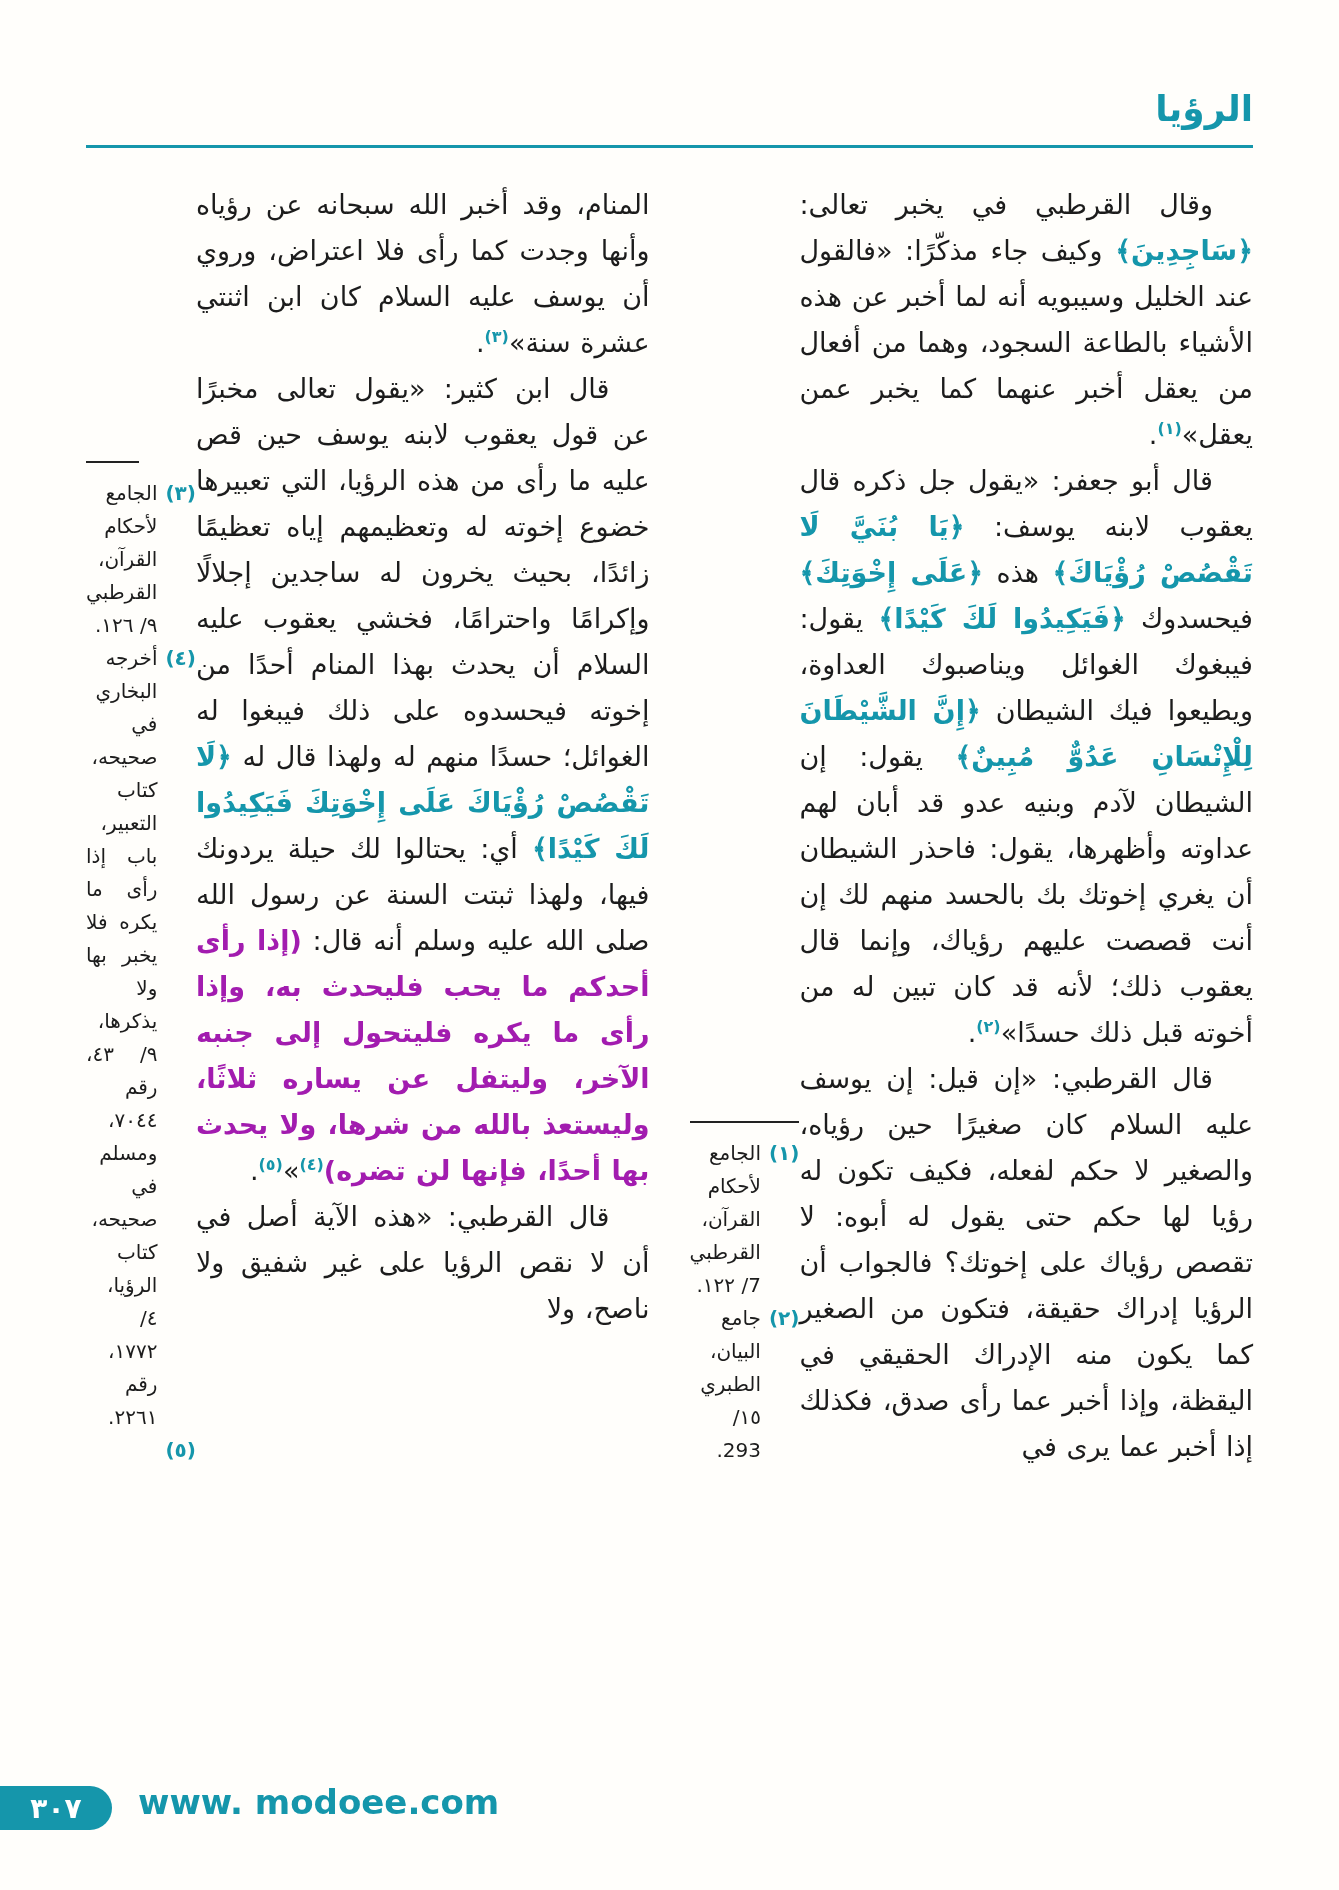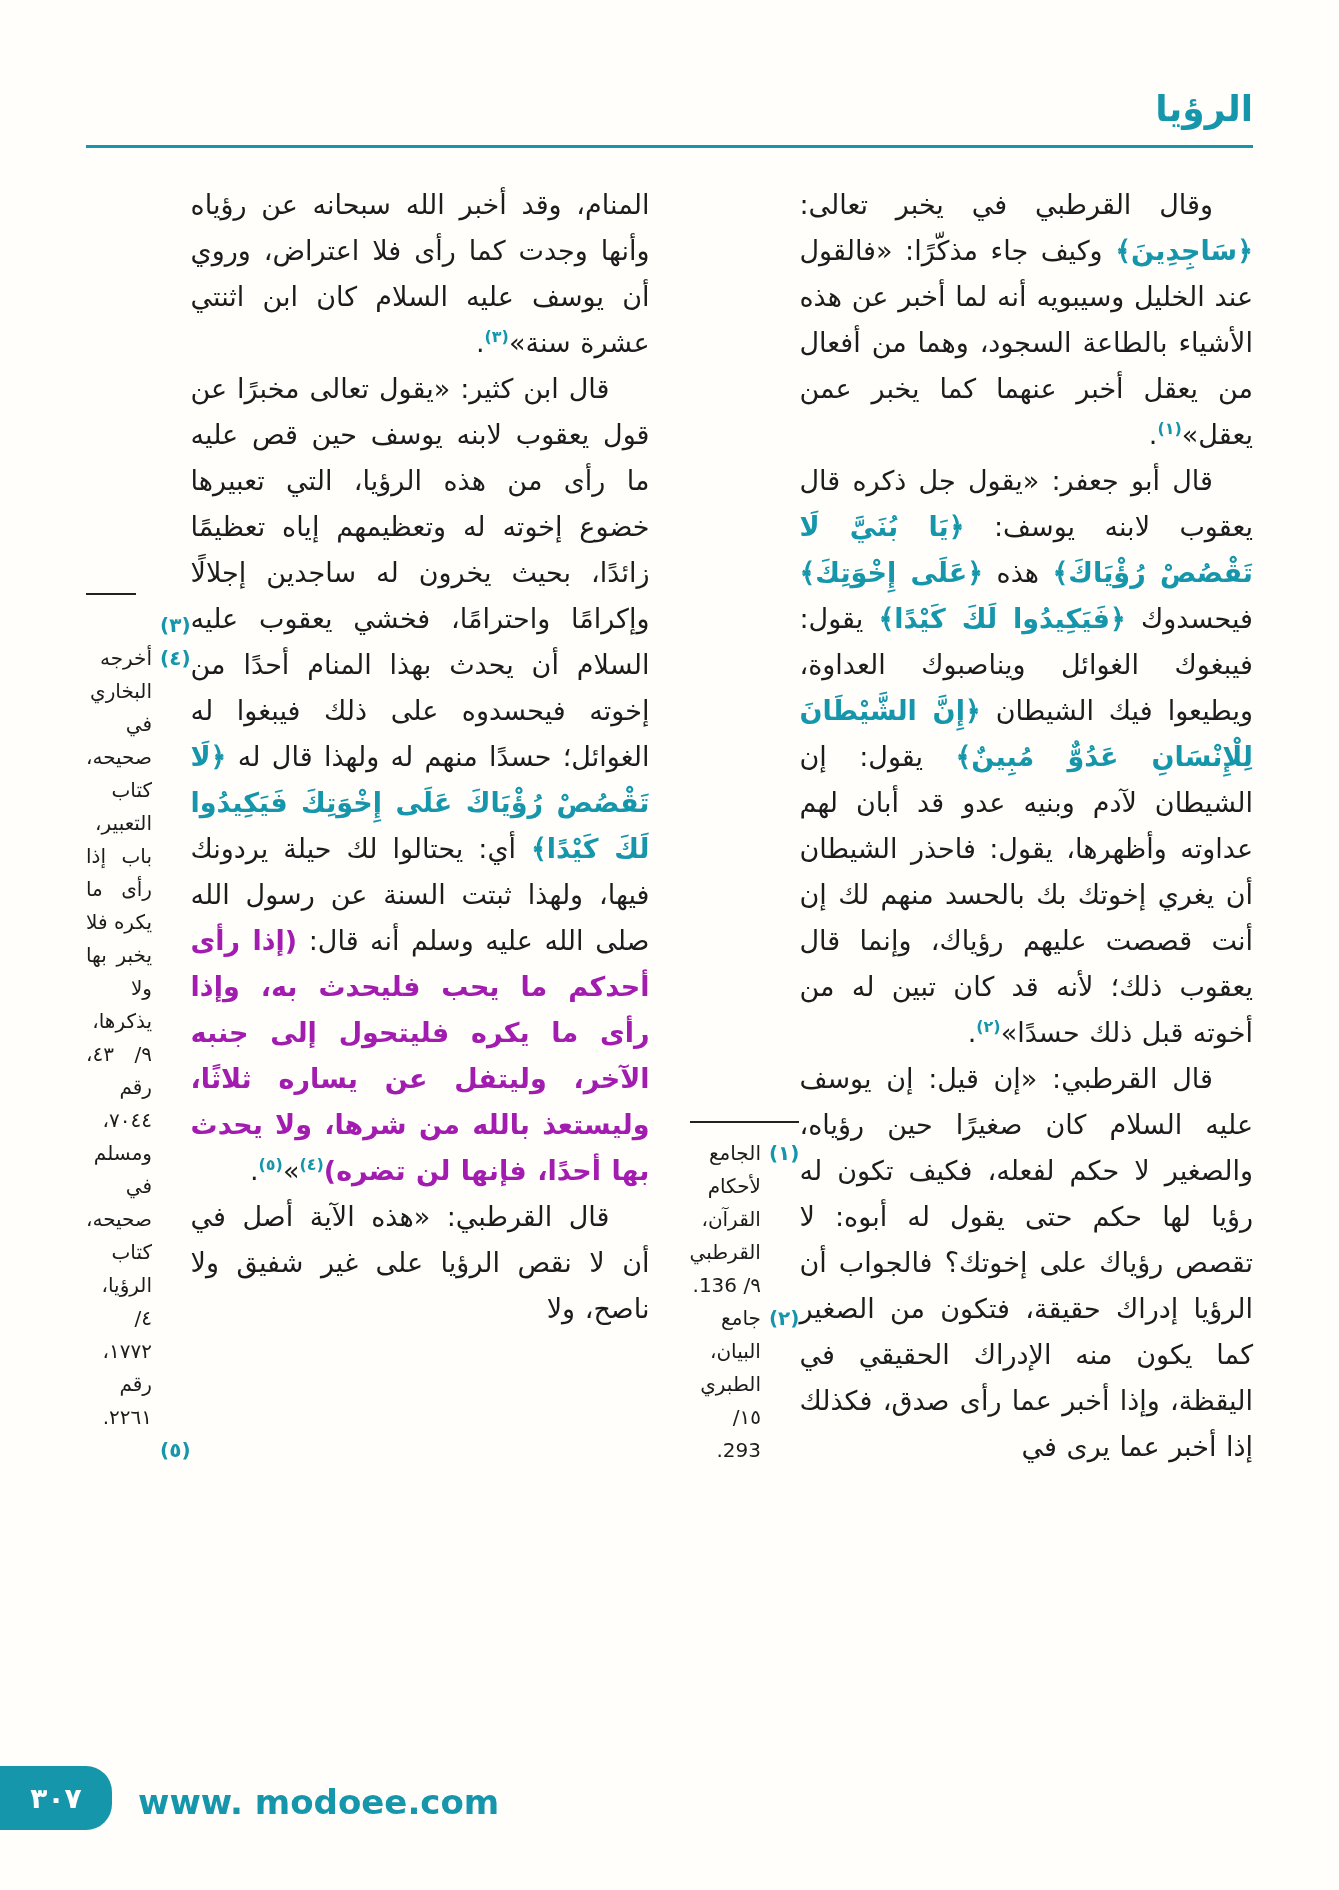--- a/index.html
+++ b/index.html
@@ -95,21 +95,21 @@
     color: var(--accent);
     font-weight: bold;
   }
   .fn-text { color: var(--ink); }
   
   .page-number-badge {
     position: absolute;
     left: 0;
     bottom: 60px;
     width: 112px;
-    height: 64px;
+    height: 44px;
     background: var(--accent);
     border-radius: 0 26px 26px 0;
     display: flex;
     align-items: center;
     justify-content: center;
     color: #ffffff;
     font-size: 28px;
     font-weight: bold;
   }
   .website {
@@ -138,41 +138,42 @@
       <div>
           <p class="para indent"><span class="seg-n">وقال القرطبي في يخبر تعالى: </span><span class="seg-q">﴿سَاجِدِينَ﴾</span><span class="seg-n"> وكيف جاء مذكّرًا: «فالقول عند الخليل وسيبويه أنه لما أخبر عن هذه الأشياء بالطاعة السجود، وهما من أفعال من يعقل أخبر عنهما كما يخبر عمن يعقل»</span><span class="seg-sup">(١)</span><span class="seg-n">.</span></p>
           <p class="para indent"><span class="seg-n">قال أبو جعفر: «يقول جل ذكره قال يعقوب لابنه يوسف: </span><span class="seg-q">﴿يَا بُنَيَّ لَا تَقْصُصْ رُؤْيَاكَ﴾</span><span class="seg-n"> هذه </span><span class="seg-q">﴿عَلَى إِخْوَتِكَ﴾</span><span class="seg-n"> فيحسدوك </span><span class="seg-q">﴿فَيَكِيدُوا لَكَ كَيْدًا﴾</span><span class="seg-n"> يقول: فيبغوك الغوائل ويناصبوك العداوة، ويطيعوا فيك الشيطان </span><span class="seg-q">﴿إِنَّ الشَّيْطَانَ لِلْإِنْسَانِ عَدُوٌّ مُبِينٌ﴾</span><span class="seg-n"> يقول: إن الشيطان لآدم وبنيه عدو قد أبان لهم عداوته وأظهرها، يقول: فاحذر الشيطان أن يغري إخوتك بك بالحسد منهم لك إن أنت قصصت عليهم رؤياك، وإنما قال يعقوب ذلك؛ لأنه قد كان تبين له من أخوته قبل ذلك حسدًا»</span><span class="seg-sup">(٢)</span><span class="seg-n">.</span></p>
           <p class="para indent"><span class="seg-n">قال القرطبي: «إن قيل: إن يوسف عليه السلام كان صغيرًا حين رؤياه، والصغير لا حكم لفعله، فكيف تكون له رؤيا لها حكم حتى يقول له أبوه: لا تقصص رؤياك على إخوتك؟ فالجواب أن الرؤيا إدراك حقيقة، فتكون من الصغير كما يكون منه الإدراك الحقيقي في اليقظة، وإذا أخبر عما رأى صدق، فكذلك إذا أخبر عما يرى في</span></p>
         </div>
       <div class="fn-block">
         <hr class="fn-rule full">
         <div>
             <div class="footnote">
               <span class="fn-num">(١)</span>
-              <span class="fn-text">الجامع لأحكام القرآن، القرطبي ٩/ 136.</span>
+              <span class="fn-text">الجامع لأحكام القرآن، القرطبي 7/ ١٢٢.</span>
             </div>
             <div class="footnote">
               <span class="fn-num">(٢)</span>
               <span class="fn-text">جامع البيان، الطبري ١٥/ 293.</span>
             </div>
           </div>
       </div>
     </div>
 
     <div class="column">
       <div>
           <p class="para"><span class="seg-n">المنام، وقد أخبر الله سبحانه عن رؤياه وأنها وجدت كما رأى فلا اعتراض، وروي أن يوسف عليه السلام كان ابن اثنتي عشرة سنة»</span><span class="seg-sup">(٣)</span><span class="seg-n">.</span></p>
           <p class="para indent"><span class="seg-n">قال ابن كثير: «يقول تعالى مخبرًا عن قول يعقوب لابنه يوسف حين قص عليه ما رأى من هذه الرؤيا، التي تعبيرها خضوع إخوته له وتعظيمهم إياه تعظيمًا زائدًا، بحيث يخرون له ساجدين إجلالًا وإكرامًا واحترامًا، فخشي يعقوب عليه السلام أن يحدث بهذا المنام أحدًا من إخوته فيحسدوه على ذلك فيبغوا له الغوائل؛ حسدًا منهم له ولهذا قال له </span><span class="seg-q">﴿لَا تَقْصُصْ رُؤْيَاكَ عَلَى إِخْوَتِكَ فَيَكِيدُوا لَكَ كَيْدًا﴾</span><span class="seg-n"> أي: يحتالوا لك حيلة يردونك فيها، ولهذا ثبتت السنة عن رسول الله صلى الله عليه وسلم أنه قال: </span><span class="seg-b">(إذا رأى أحدكم ما يحب فليحدث به، وإذا رأى ما يكره فليتحول إلى جنبه الآخر، وليتفل عن يساره ثلاثًا، وليستعذ بالله من شرها، ولا يحدث بها أحدًا، فإنها لن تضره)</span><span class="seg-sup">(٤)</span><span class="seg-n">»</span><span class="seg-sup">(٥)</span><span class="seg-n">.</span></p>
           <p class="para indent"><span class="seg-n">قال القرطبي: «هذه الآية أصل في أن لا نقص الرؤيا على غير شفيق ولا ناصح، ولا</span></p>
         </div>
       <div class="fn-block">
         <hr class="fn-rule partial">
         <div>
             <div class="footnote">
               <span class="fn-num">(٣)</span>
+              <span class="fn-text">الجامع لأحكام القرآن، القرطبي ٩/ ١٢٦.</span>
             </div>
             <div class="footnote">
               <span class="fn-num">(٤)</span>
               <span class="fn-text">أخرجه البخاري في صحيحه، كتاب التعبير، باب إذا رأى ما يكره فلا يخبر بها ولا يذكرها، ٩/ ٤٣، رقم ٧٠٤٤، ومسلم في صحيحه، كتاب الرؤيا، ٤/ ١٧٧٢، رقم ٢٢٦١.</span>
             </div>
             <div class="footnote">
               <span class="fn-num">(٥)</span>
             </div>
           </div>
       </div>

